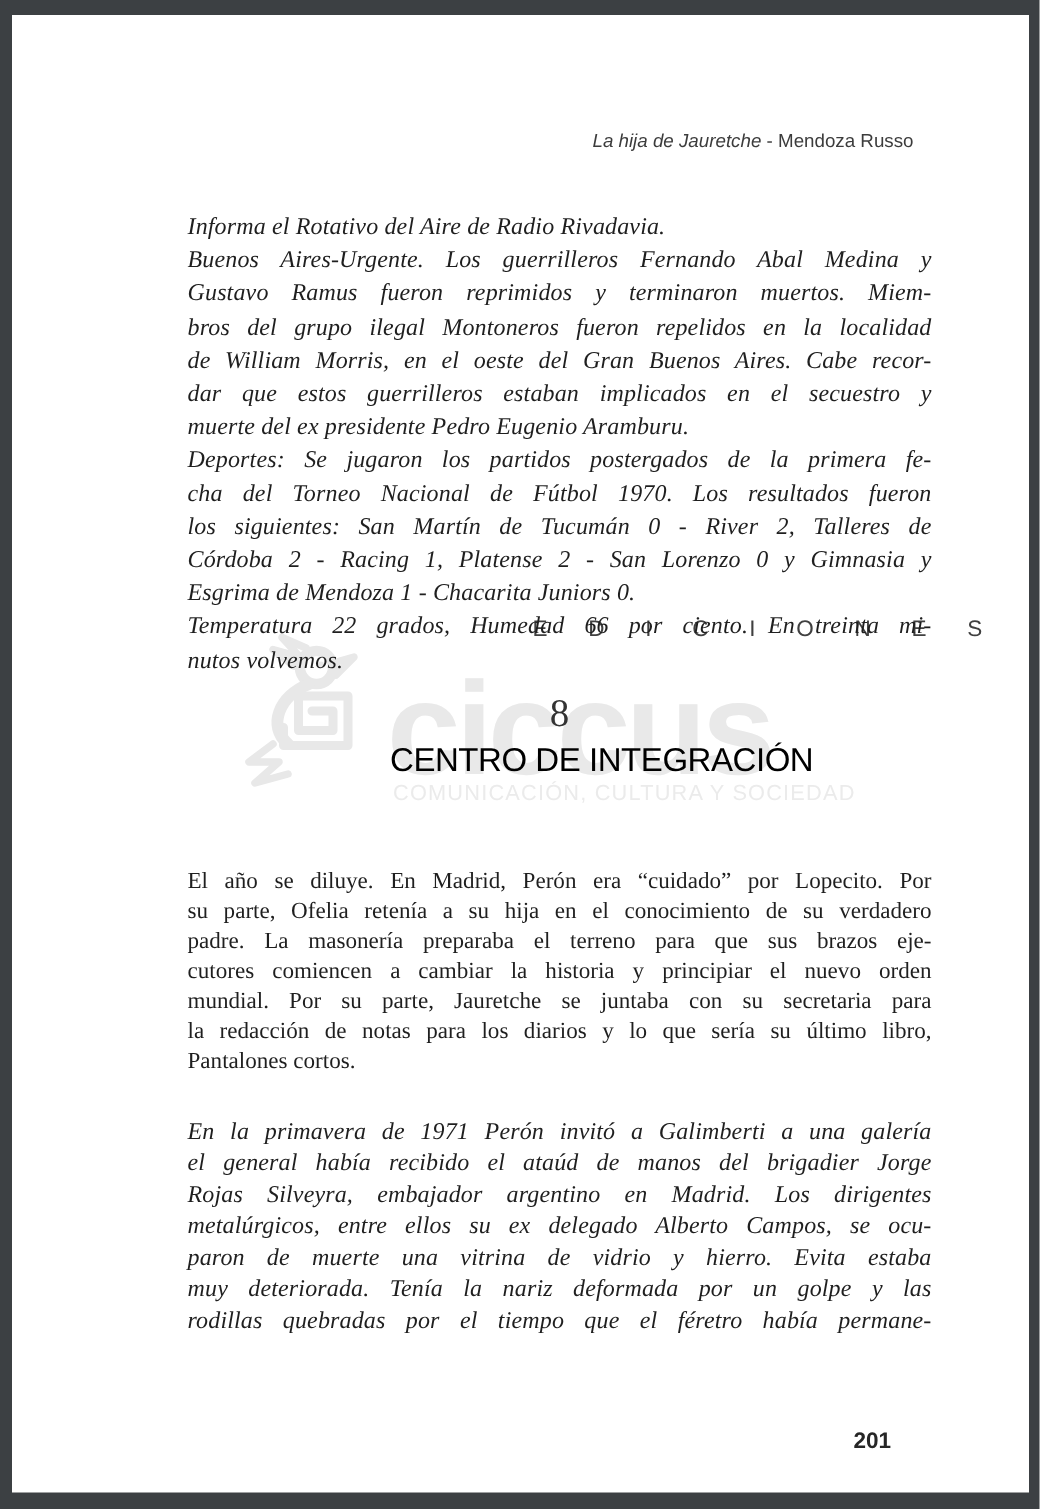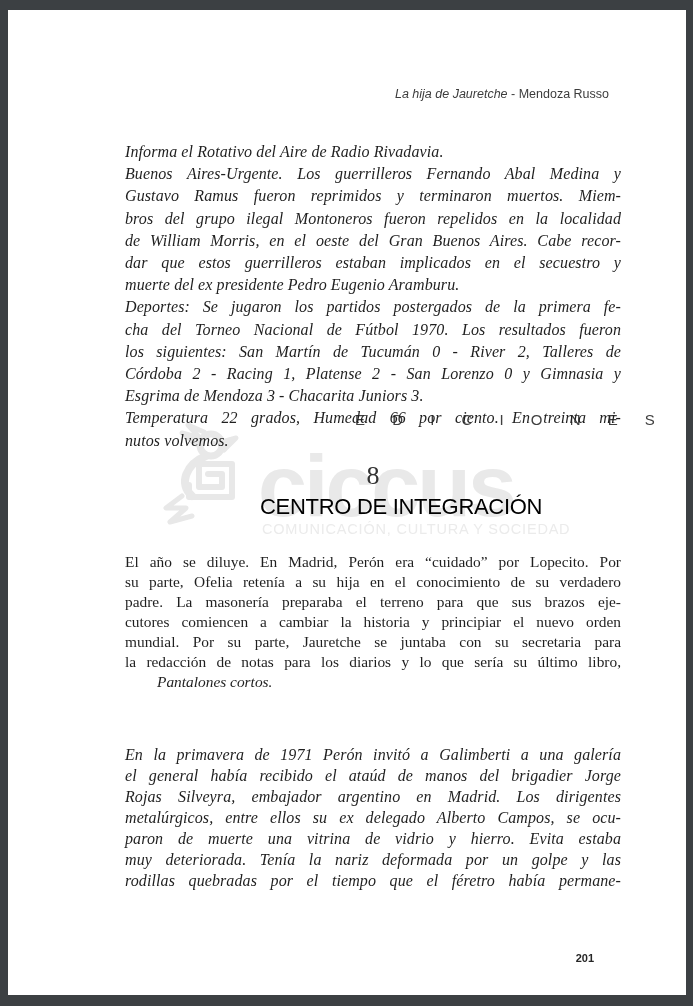--- a/index.html
+++ b/index.html
@@ -15,25 +15,25 @@
   
   .header{
     position:absolute;top:77px;right:77px;
     font-family:"Liberation Sans","DejaVu Sans",sans-serif;
     font-size:12.5px;color:#3c3c3c;white-space:nowrap;
   }
   .header .t{font-style:italic;}
   
   .para{position:absolute;left:117px;width:496px;color:#1f1f1f;}
   .p1{top:104px;font-style:italic;font-size:16px;line-height:22.2px;letter-spacing:.1px;margin-top:27px;}
-  .p2{top:542px;font-style:normal;font-size:15.4px;line-height:20px;}
+  .p2{top:568px;font-style:normal;font-size:15.4px;line-height:20px;}
   .p3{top:734px;font-style:italic;font-size:16px;line-height:21px;letter-spacing:.1px;}
   .line{text-align:justify;text-align-last:justify;}
   .line.end{text-align-last:left;}
-  .line.italic{font-style:italic;margin-left:32px;}
+  .line.italic{}
   
   .chapter{
     position:absolute;left:117px;width:496px;top:451px;
     text-align:center;font-size:26px;line-height:30px;color:#333;
   }
   
   .wm{position:absolute;pointer-events:none;}
   .wm-ediciones{
     left:347px;top:401px;
     font-family:"Liberation Sans","DejaVu Sans",sans-serif;
@@ -53,21 +53,21 @@
   .wm-line2{
     left:254px;top:511px;
     font-family:"Liberation Sans","DejaVu Sans",sans-serif;
     font-size:14.5px;color:#ebebeb;white-space:nowrap;letter-spacing:.8px;
   }
   .wm-bird{left:140px;top:412px;}
   
   .pagenum{
     position:absolute;top:942px;right:92px;
     font-family:"Liberation Sans","DejaVu Sans",sans-serif;
-    font-weight:bold;font-size:11px;color:#262626;
+    font-weight:bold;font-size:15px;color:#262626;
   }
 </style>
 </head>
 <body>
 
 <div class="page">
 
   <div class="wm wm-bird">
     <svg width="116" height="106" viewBox="0 0 116 106" fill="none" stroke="#e8e8e8" stroke-linecap="round" stroke-linejoin="round">
       <path d="M56 10 L40 3 L52 16 L34 11 L48 22" stroke-width="5"></path>
@@ -93,21 +93,21 @@
     <div class="line">Buenos Aires-Urgente. Los guerrilleros Fernando Abal Medina y</div>
     <div class="line">Gustavo Ramus fueron reprimidos y terminaron muertos. Miem-</div>
     <div class="line">bros del grupo ilegal Montoneros fueron repelidos en la localidad</div>
     <div class="line">de William Morris, en el oeste del Gran Buenos Aires. Cabe recor-</div>
     <div class="line">dar que estos guerrilleros estaban implicados en el secuestro y</div>
     <div class="line end">muerte del ex presidente Pedro Eugenio Aramburu.</div>
     <div class="line">Deportes: Se jugaron los partidos postergados de la primera fe-</div>
     <div class="line">cha del Torneo Nacional de Fútbol 1970. Los resultados fueron</div>
     <div class="line">los siguientes: San Martín de Tucumán 0 - River 2, Talleres de</div>
     <div class="line">Córdoba 2 - Racing 1, Platense 2 - San Lorenzo 0 y Gimnasia y</div>
-    <div class="line end">Esgrima de Mendoza 3 - Chacarita Juniors 3.</div>
+    <div class="line end">Esgrima de Mendoza 1 - Chacarita Juniors 0.</div>
     <div class="line">Temperatura 22 grados, Humedad 66 por ciento. En treinta mi-</div>
     <div class="line end">nutos volvemos.</div>
   </div>
 
   <div class="chapter">8</div>
 
   <div class="para p2">
     <div class="line">El año se diluye. En Madrid, Perón era “cuidado” por Lopecito. Por</div>
     <div class="line">su parte, Ofelia retenía a su hija en el conocimiento de su verdadero</div>
     <div class="line">padre. La masonería preparaba el terreno para que sus brazos eje-</div>

